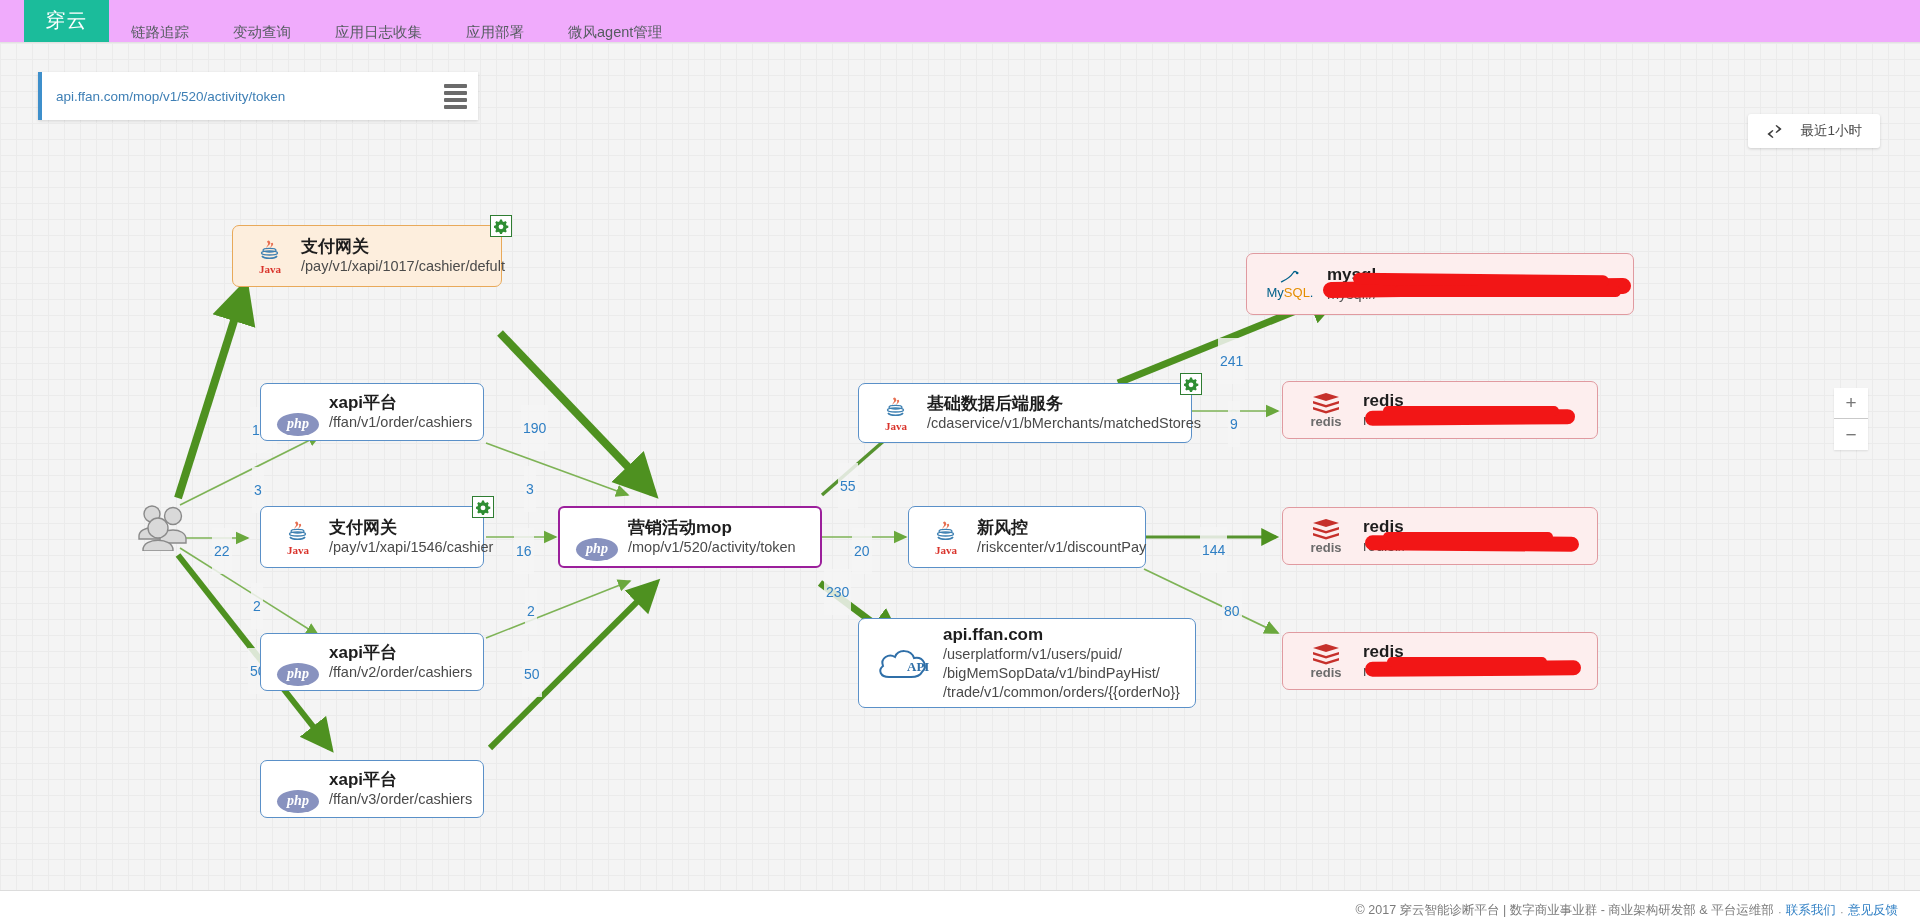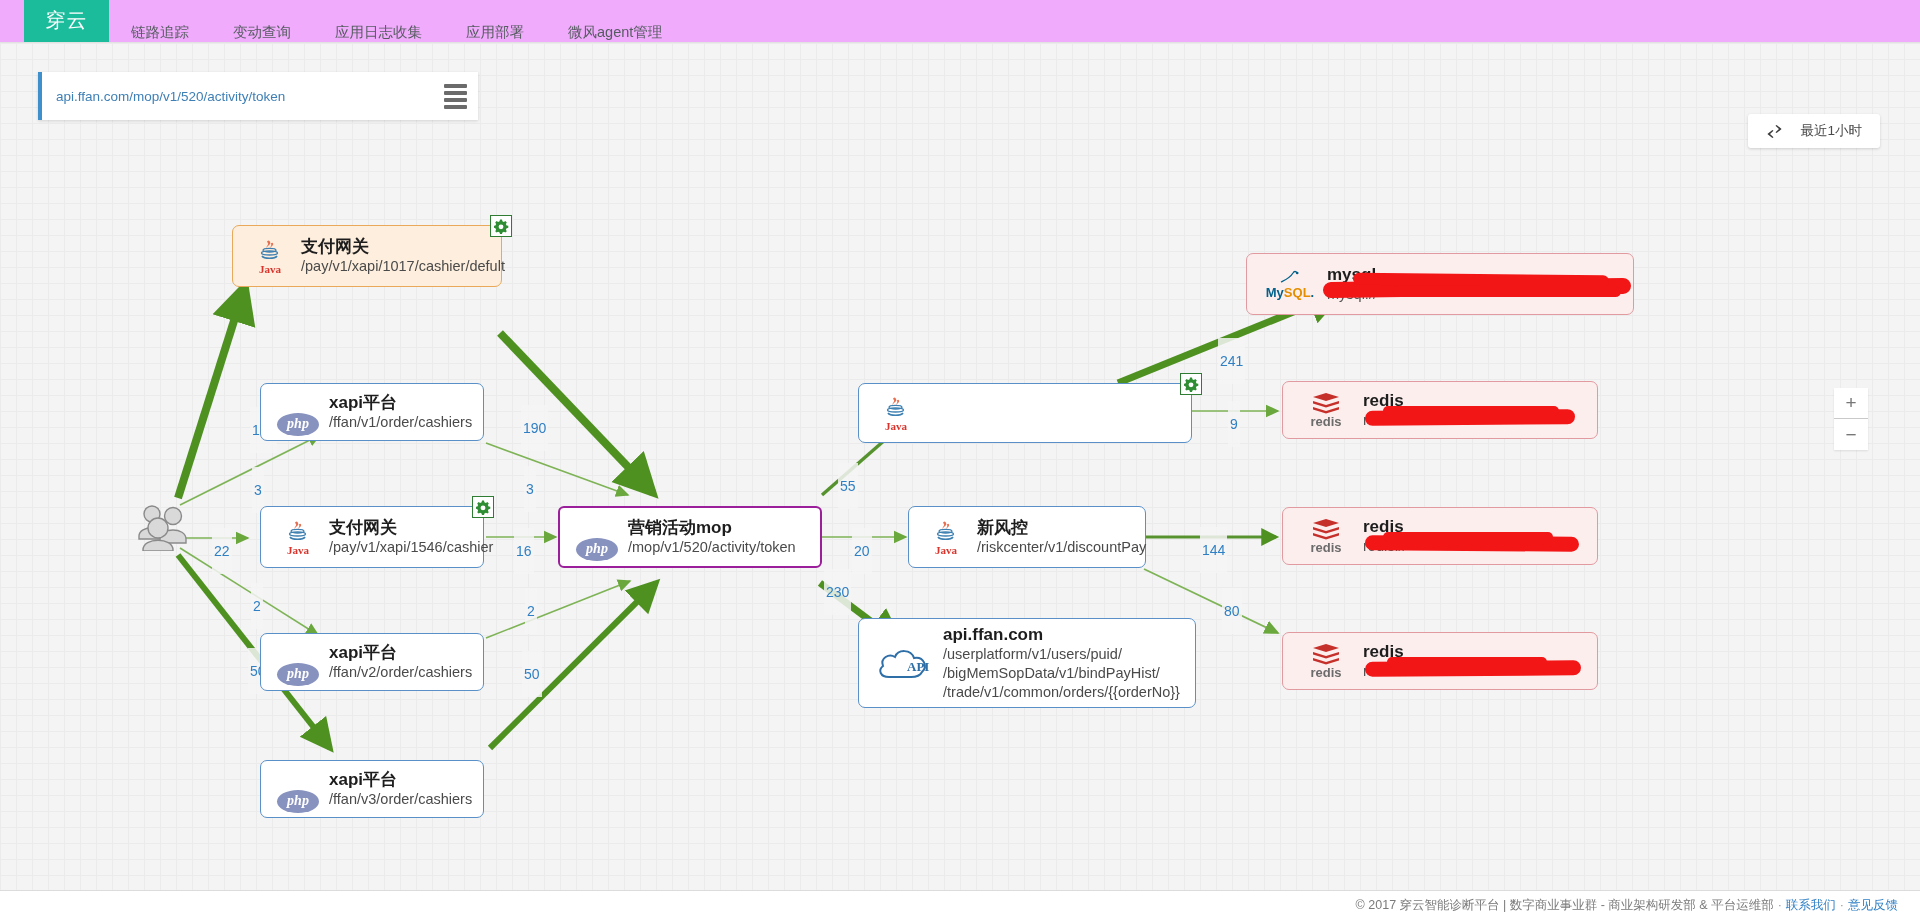--- a/index.html
+++ b/index.html
@@ -172,21 +172,21 @@
   
   .php-ico {
     width: 42px; height: 23px; border-radius: 50%;
     background: #8892bf;
     display: flex; align-items: center; justify-content: center;
     color: #ffffff; font-style: italic; font-weight: bold;
     font-size: 14px; font-family: "Liberation Serif", serif; margin-top: 24px;
   }
   
   .mysql-word {
-    font-size: 13px; font-weight: bold;
+    font-size: 13px; font-weight: normal;
     font-family: "Liberation Sans", sans-serif;
     line-height: 13px;
   }
   .mysql-word .my { color: #00618a; }
   .mysql-word .sql { color: #e48e00; }
   
   .redis-word {
     font-size: 13px; color: #6b6b6b; font-weight: bold; line-height: 13px;
     margin-top: 1px;
   }
@@ -203,21 +203,21 @@
   #actor {
     position: absolute; z-index: 10;
   }
 
   
   #footer {
     position: absolute; bottom: 0; left: 0;
     width: 1920px; height: 29px;
     background: #ffffff;
     border-top: 1px solid #dcdcdc;
-    display: flex; align-items: center; justify-content: flex-end;
+    display: flex; align-items: flex-end; justify-content: flex-end;
     padding-right: 22px;
     font-size: 12.5px; color: #7b7b7b;
     z-index: 40;
   }
   #footer a { color: #2f7fc4; text-decoration: none; }
   #footer .sep { margin: 0 4px; color: #9a9a9a; }
 </style>
 </head>
 <body>
 
@@ -426,20 +426,24 @@
     <div class="ico java-ico">
       <svg width="26" height="26" viewBox="0 0 26 26">
         <path d="M10 4 C13 6 9 8 9.5 10 C10.5 7.5 15 6.5 12.5 3 C11.5 1.8 10.3 2.8 10 4Z" fill="#e76f51"></path>
         <path d="M13.5 5.5 C15.5 7 13 8.5 13.5 10 C14.5 8 17.5 7 15.5 4.8Z" fill="#e76f51"></path>
         <ellipse cx="12.5" cy="12.2" rx="6.5" ry="1.8" fill="none" stroke="#3c7fb1" stroke-width="1.3"></ellipse>
         <ellipse cx="12.5" cy="15" rx="8" ry="2" fill="none" stroke="#3c7fb1" stroke-width="1.3"></ellipse>
         <path d="M5 18 C7 21 18 21 20 18" fill="none" stroke="#3c7fb1" stroke-width="1.6"></path>
       </svg>
       <span class="java-word">Java</span>
     </div>
+    <div class="txt">
+      <div class="title">基础数据后端服务</div>
+      <div class="path">/cdaservice/v1/bMerchants/matchedStores</div>
+    </div>
     <div class="gear">
       <svg width="15" height="15" viewBox="0 0 15 15">
           <path d="M6 0.5 L8 0.5 L8.4 2.2 L9.9 2.9 L11.4 2 L12.8 3.4 L11.9 4.9 L12.6 6.4 L14.3 6.8 L14.3 8.8 L12.6 9.2 L11.9 10.7 L12.8 12.2 L11.4 13.6 L9.9 12.7 L8.4 13.4 L8 15 L6 15 L5.6 13.4 L4.1 12.7 L2.6 13.6 L1.2 12.2 L2.1 10.7 L1.4 9.2 L0 8.8 L0 6.8 L1.4 6.4 L2.1 4.9 L1.2 3.4 L2.6 2 L4.1 2.9 L5.6 2.2 Z" fill="#2f8e33"></path>
           <circle cx="7" cy="7.8" r="2.4" fill="#ffffff"></circle>
         </svg>
     </div>
   </div>
 
   <div class="node" style="left:908px; top:463px; width:238px; height:62px;">
     <div class="ico java-ico">

